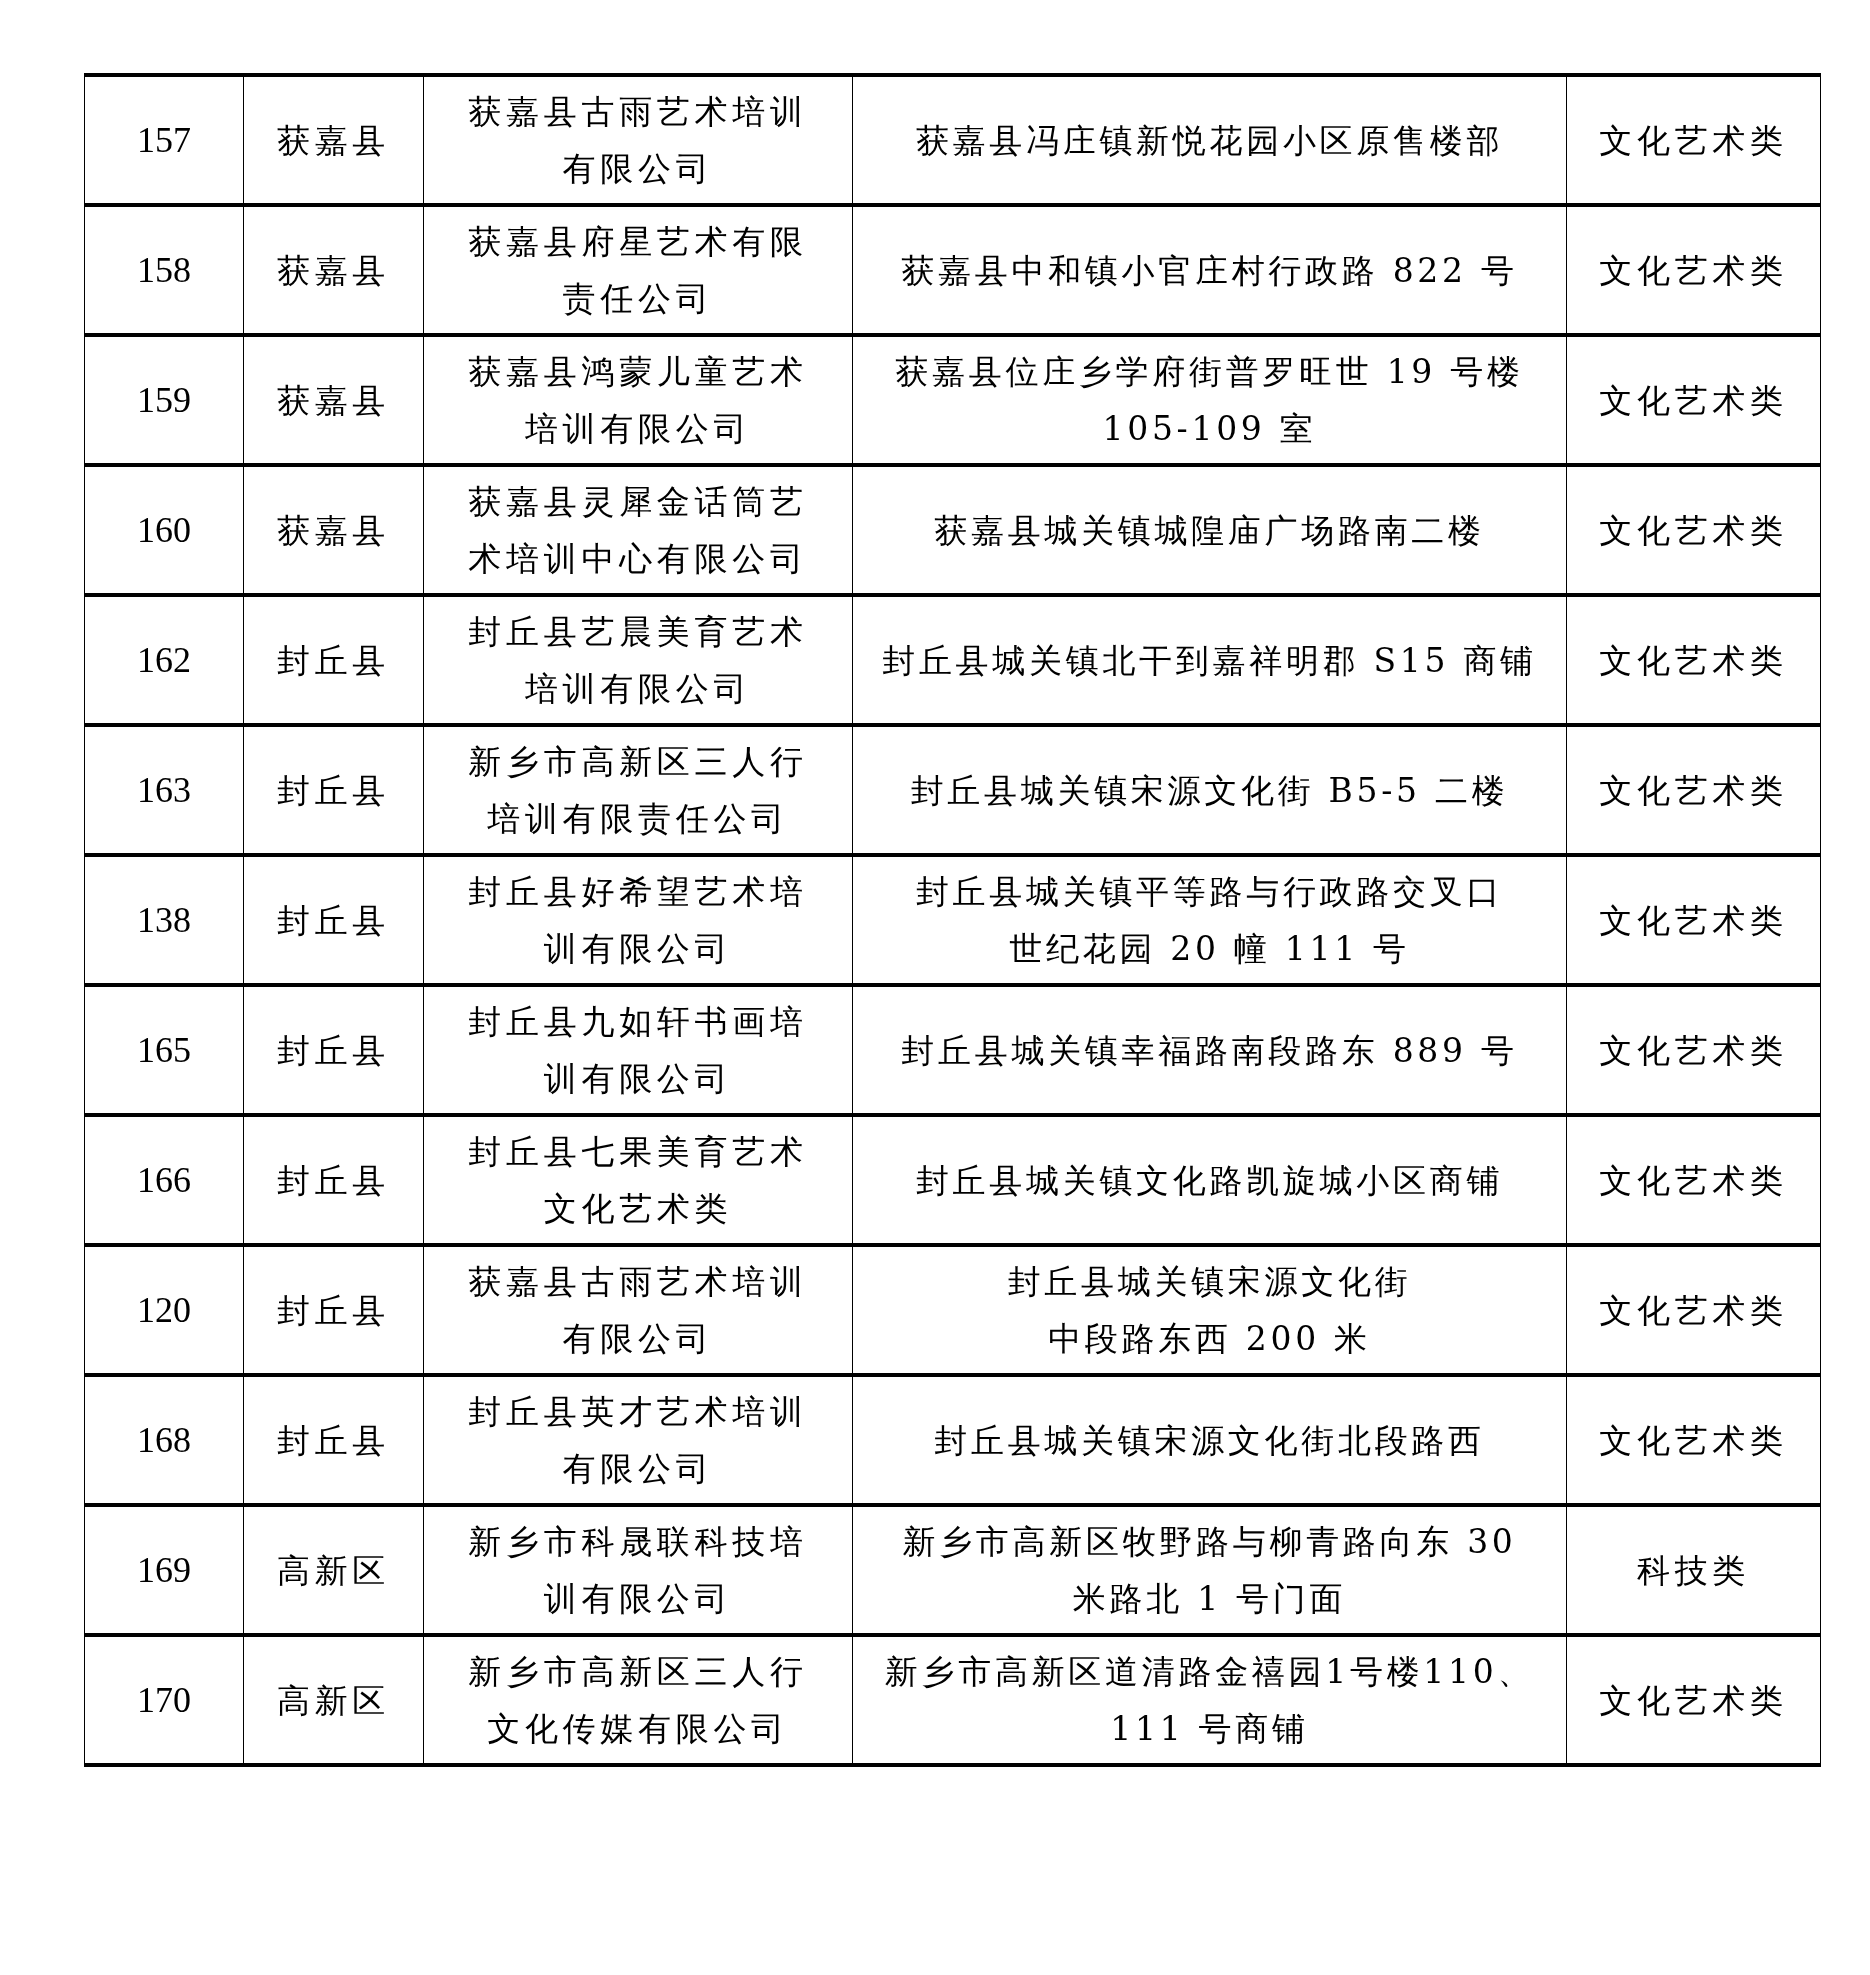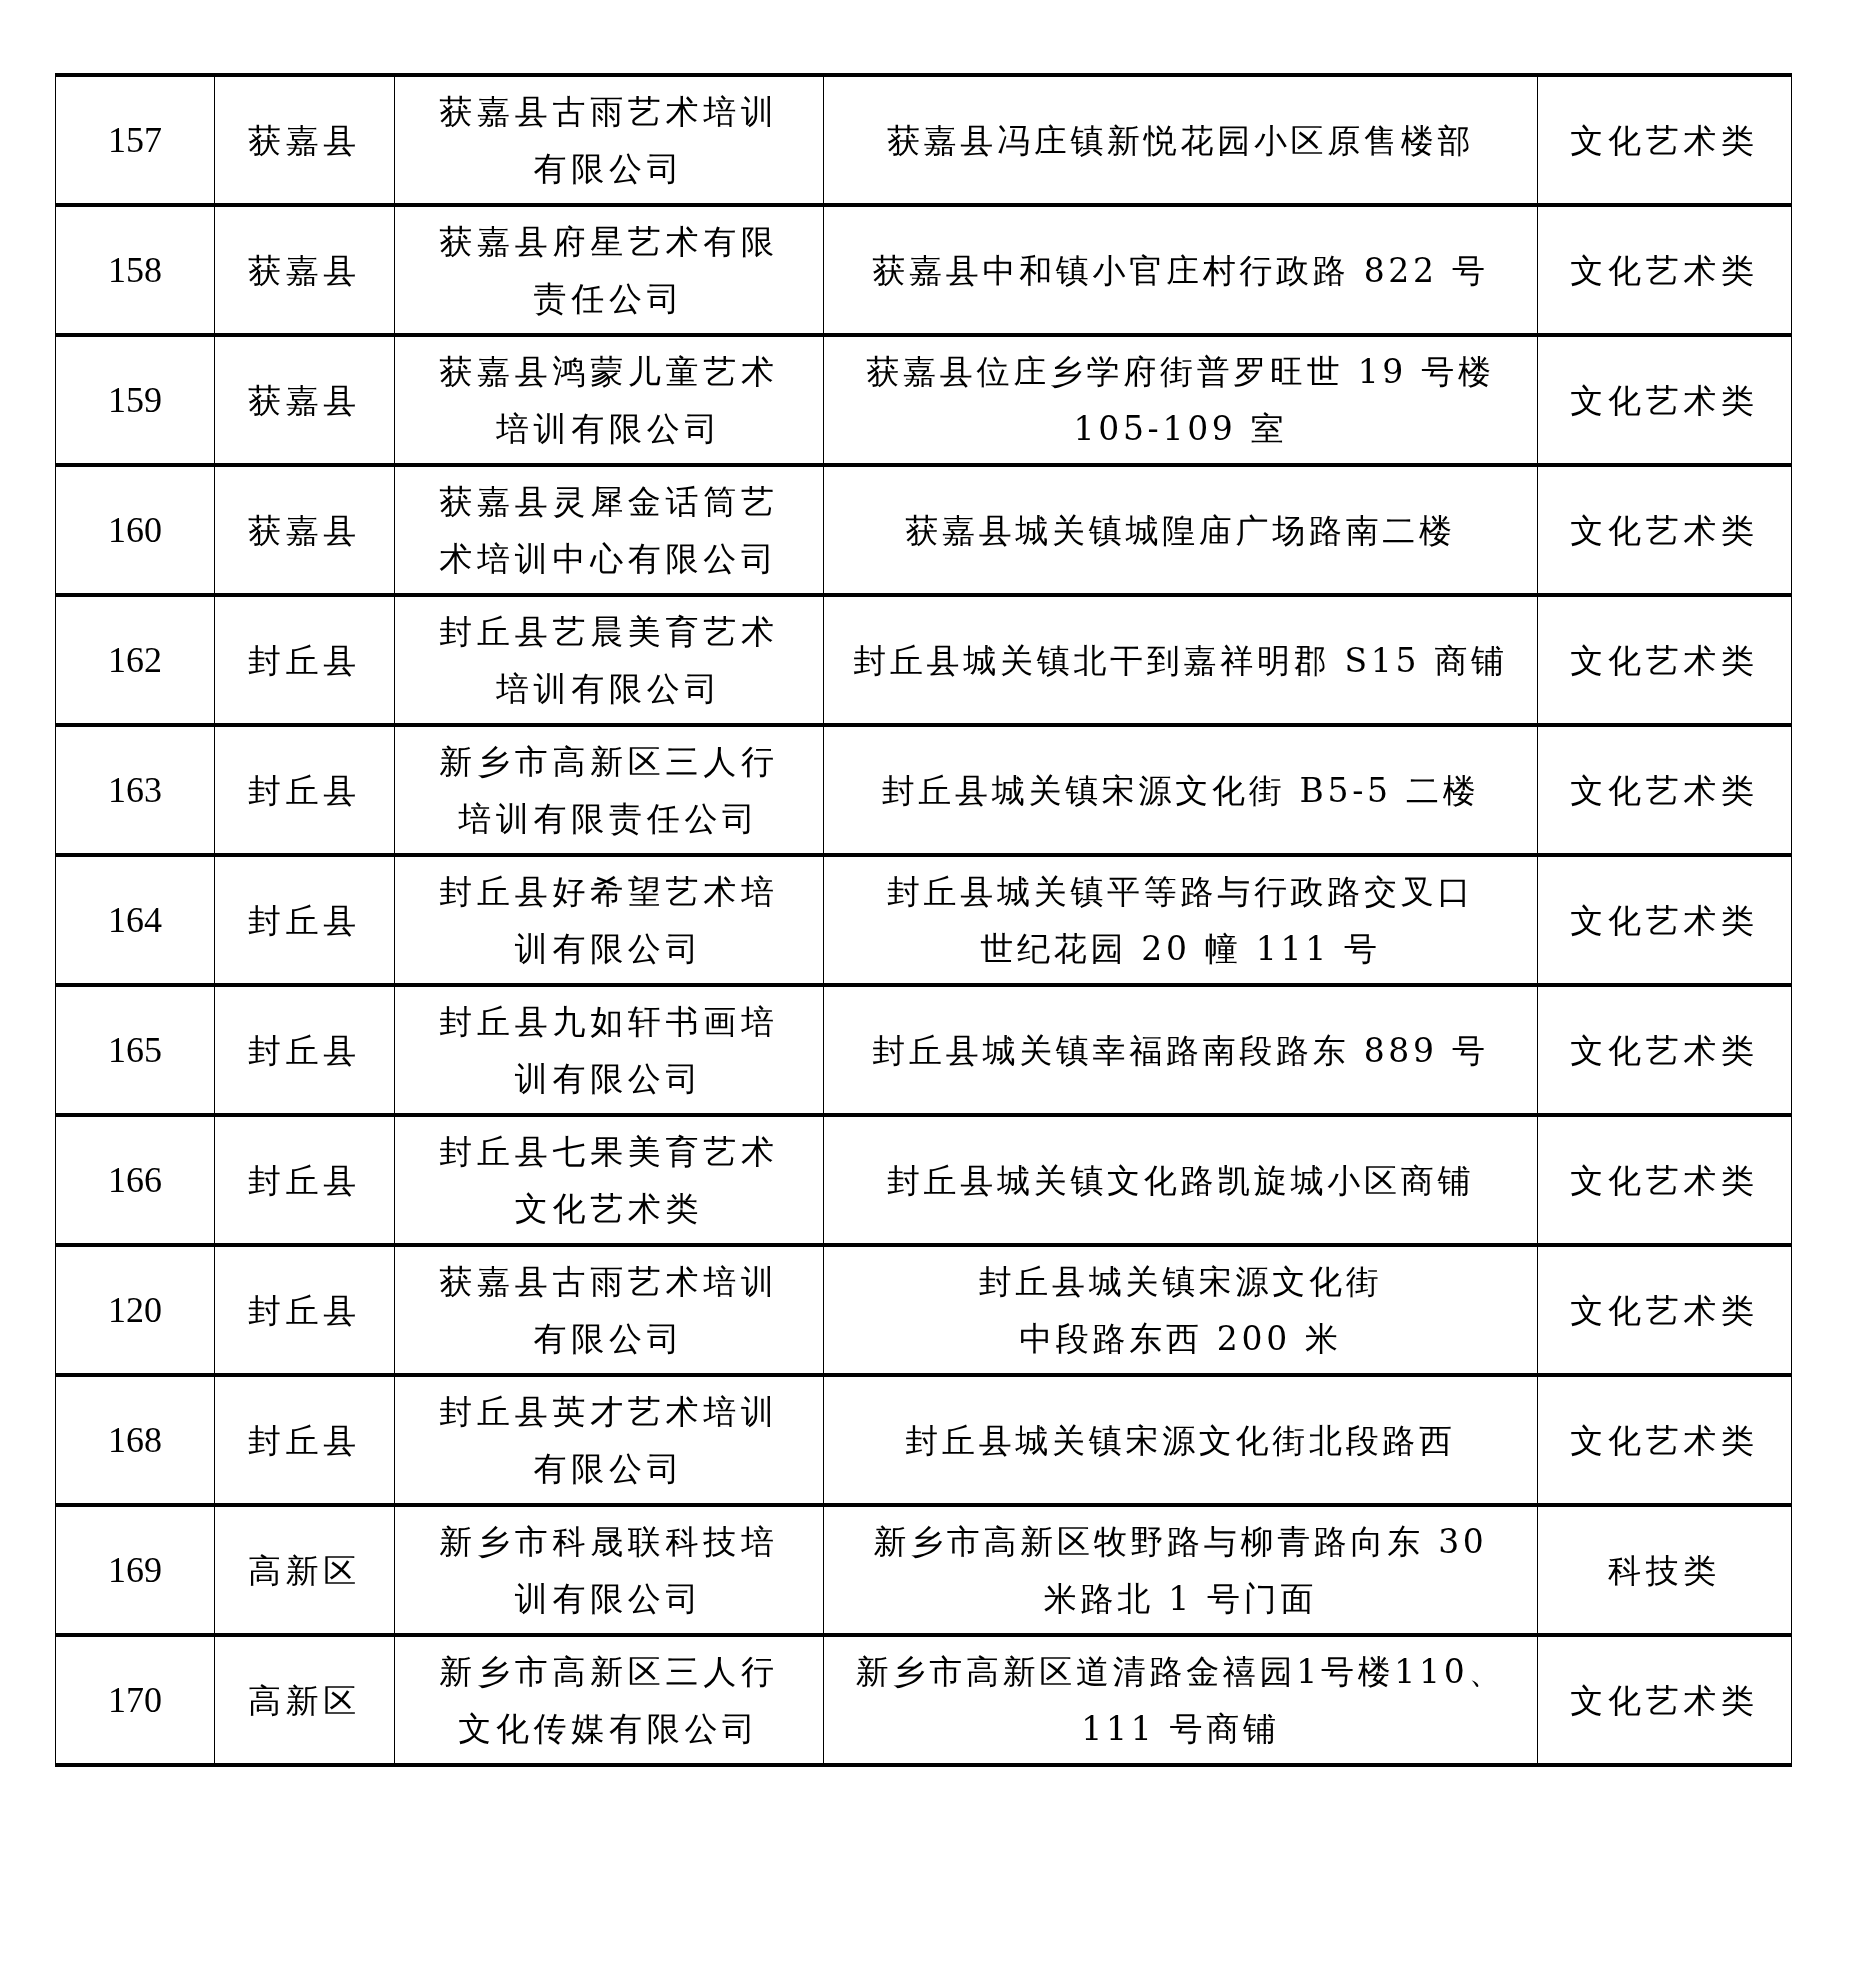--- a/index.html
+++ b/index.html
@@ -10,21 +10,21 @@
     body {
       width: 1870px;
       height: 1975px;
       position: relative;
       overflow: hidden;
       font-family: "DejaVu Serif", "Liberation Serif", serif;
       color: #000000;
     }
     #registry-table {
       position: absolute;
-      left: 55px;
+      left: 84px;
       top: 73px;
       width: 1736px;
       border-collapse: collapse;
       table-layout: fixed;
     }
     #registry-table col.c-no   { width: 159px; }
     #registry-table col.c-area { width: 180px; }
     #registry-table col.c-name { width: 429px; }
     #registry-table col.c-addr { width: 714px; }
     #registry-table col.c-cat  { width: 254px; }
@@ -113,21 +113,21 @@
     </tr>
     <tr>
       <td class="no">163</td>
       <td>封丘县</td>
       <td class="name">新乡市高新区三人行
 培训有限责任公司</td>
       <td class="addr">封丘县城关镇宋源文化街 B5-5 二楼</td>
       <td>文化艺术类</td>
     </tr>
     <tr>
-      <td class="no">164</td>
+      <td class="no">138</td>
       <td>封丘县</td>
       <td class="name">封丘县好希望艺术培
 训有限公司</td>
       <td class="addr">封丘县城关镇平等路与行政路交叉口
 世纪花园 20 幢 111 号</td>
       <td>文化艺术类</td>
     </tr>
     <tr>
       <td class="no">165</td>
       <td>封丘县</td>

